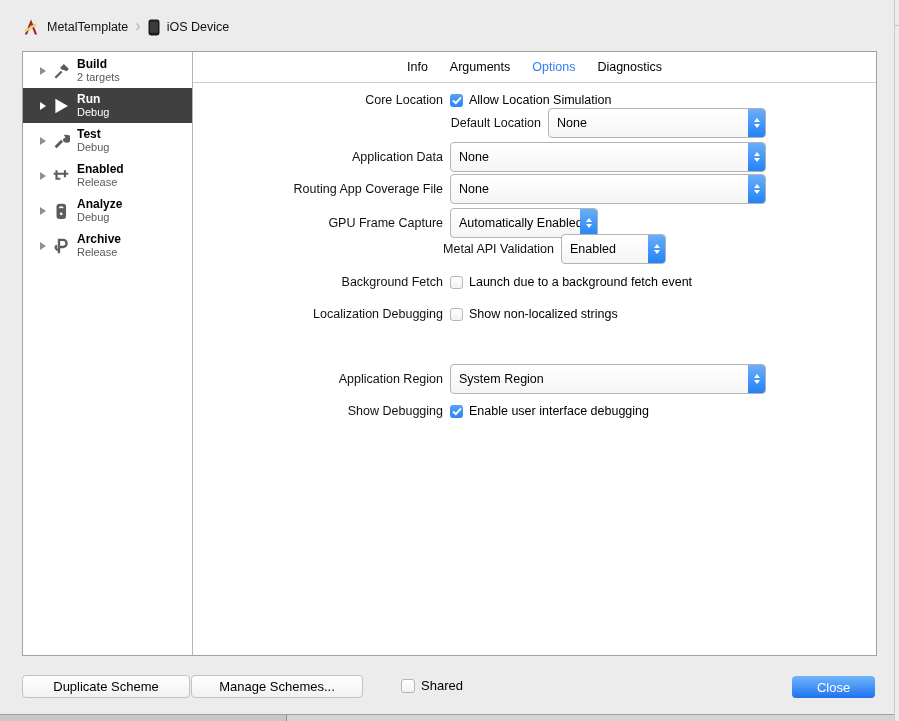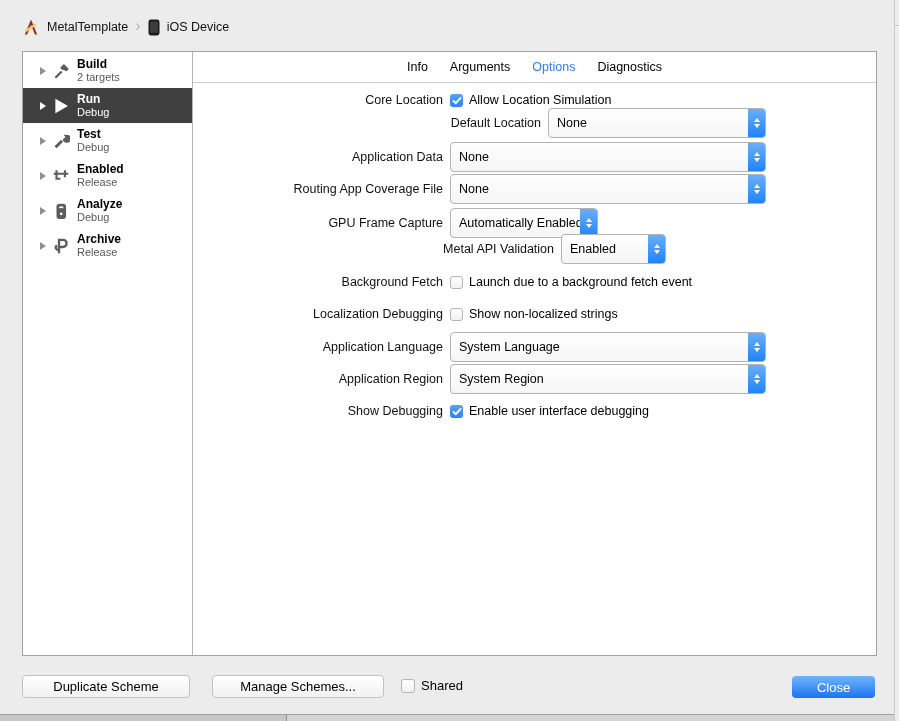--- a/index.html
+++ b/index.html
@@ -76,21 +76,21 @@
   .cblabel { font-size:12.5px; margin-left:6px; }
 
   
   .fbtn {
     position:absolute; top:675px; height:23px;
     border:1px solid #c2c2c2; border-radius:4px;
     background:linear-gradient(#ffffff,#f1f1f1);
     font-size:13px; display:flex; align-items:center; justify-content:center; cursor:default;
   }
   .btn-dup { left:22px; width:168px; }
-  .btn-manage { left:212px; width:172px; }
+  .btn-manage { left:191px; width:172px; }
   .shared-wrap { position:absolute; left:385px; top:678px; display:flex; align-items:center;padding-left:16px; }
   .shared-wrap .checkbox { width:14px; height:14px; }
   .shared-wrap .cblabel { font-size:13px; }
   .btn-close {
     position:absolute; right:24px; top:676px; width:83px; height:22px;
     border-radius:4px; background:linear-gradient(#70b5fa,#1d73f0);
     color:#fff; font-size:13px; display:flex; align-items:center; justify-content:center; cursor:default;
   }
 
   
@@ -296,30 +296,20 @@
       </div>
 
       <div class="frow" style="top:222px; height:16px;">
         <span class="flabel">Localization Debugging</span>
         <span class="checkbox">
           
         </span>
         <span class="cblabel">Show non-localized strings</span>
       </div>
 
-      <div class="frow" style="top:252px; height:21px;">
-        <span class="flabel">Application Language</span>
-        <span class="select w316">
-          <span>System Language</span>
-          <span class="stepper">
-              <span class="tri-up"></span>
-              <span class="tri-dn"></span>
-            </span>
-        </span>
-      </div>
 
       <div class="frow" style="top:284px; height:21px;">
         <span class="flabel">Application Region</span>
         <span class="select w316">
           <span>System Region</span>
           <span class="stepper">
               <span class="tri-up"></span>
               <span class="tri-dn"></span>
             </span>
         </span>

